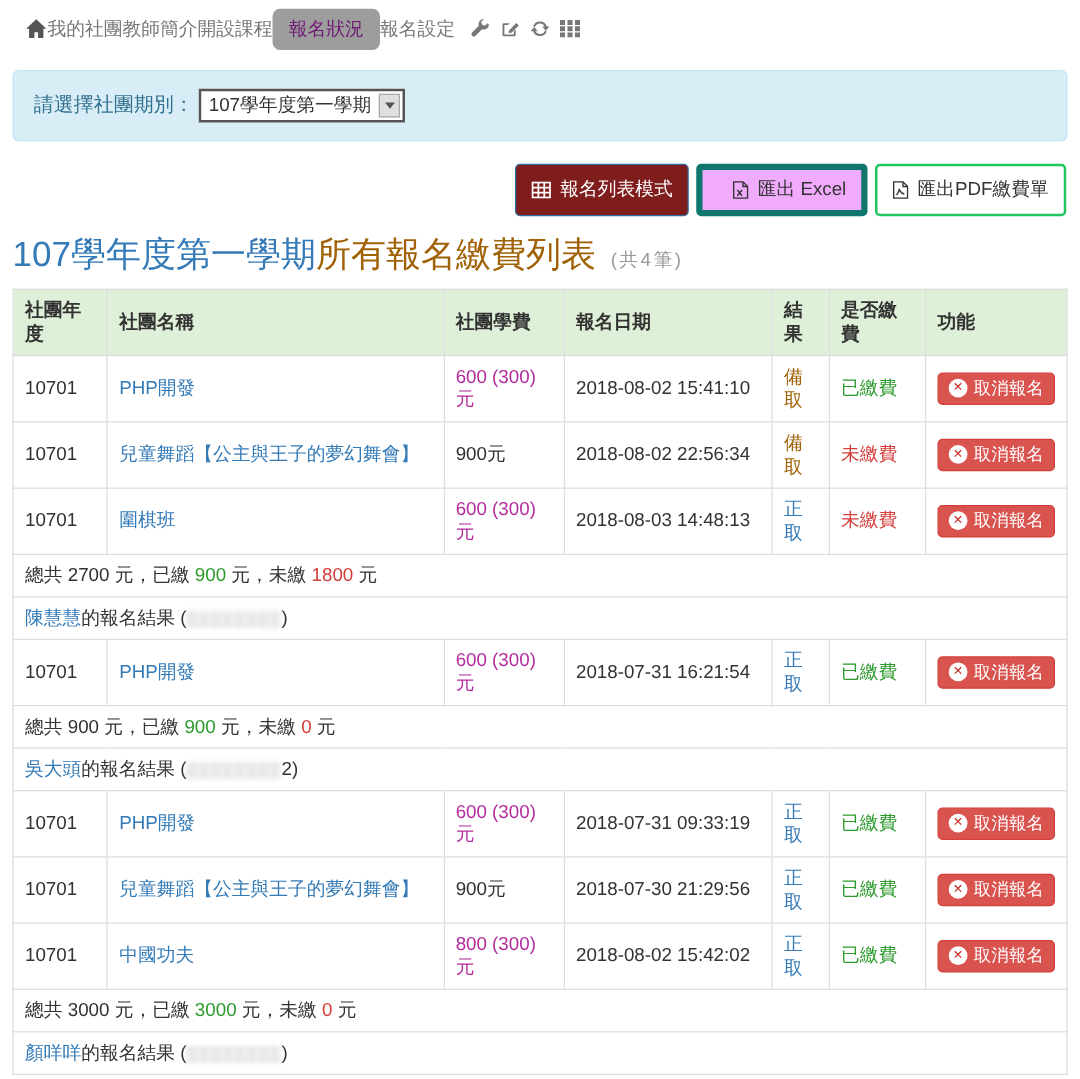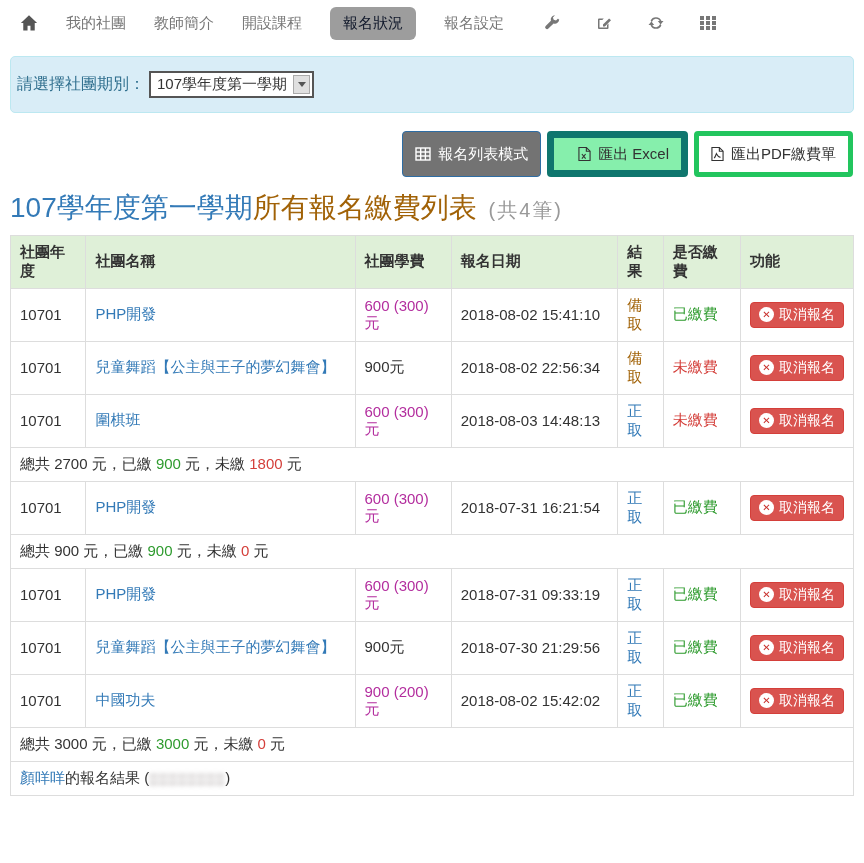--- a/index.html
+++ b/index.html
@@ -4,56 +4,56 @@
 <style>
   * { box-sizing: border-box; }
   html,body { margin:0; padding:0; }
   body {
     width:864px; height:863px; overflow:hidden;
     background:#fff; color:#333;
     font-family:"Liberation Sans","DejaVu Sans",sans-serif;
     font-size:15px;
   }
   
-  .navbar { display:flex; align-items:center; gap:28px; padding:10px 0 8px 20px; height:44px; }
+  .navbar { display:flex; align-items:center; padding:10px 0 8px 20px; height:44px; }
   .nav-item { color:#777; cursor:pointer; font-size:15px; }
-  .nav-item.active { background:#9d9d9d; color:#0f172a; padding:7px 13px; border-radius:6px; }
+  .nav-item.active { background:#9d9d9d; color:#701a75; padding:7px 13px; border-radius:6px; }
   .nav-icon { display:inline-flex; align-items:center; cursor:pointer; }
   .nav-icon svg { display:block; }
   
   .filter-panel {
     margin:12px 10px 0 10px; background:#d9edf7; border:1px solid #bce8f1;
-    border-radius:5px; padding:14px 6px; display:flex; align-items:center;
+    border-radius:5px; padding:14px 16px; display:flex; align-items:center;
     color:#31708f; font-size:16px;
   }
   .term-select {
     display:inline-flex; align-items:center; margin-left:4px;
     border:2px solid #555; background:#fff; color:#333;
     padding:1px 2px 1px 6px; font-size:15px; cursor:pointer; height:27px;
   }
   .select-arrow { width:17px; height:19px; margin-left:6px; background:#e0e0e0;
     border:1px solid #aaa; display:flex; align-items:center; justify-content:center; }
   .select-arrow::after { content:""; border-left:4px solid transparent;
     border-right:4px solid transparent; border-top:5px solid #555; }
   
   .toolbar { display:flex; justify-content:flex-end; gap:6px; margin:18px 11px 0 10px; }
   .btn {
     display:inline-flex; align-items:center; gap:7px; font-size:15px;
     border-radius:4px; padding:7px 12px; cursor:pointer; line-height:1.2;
     font-family:inherit;
   }
-  .btn-primary { background:#737373; border:1px solid #2e6da4; color:#fff; }
-  .btn-default { background:#86efac; border:7px solid #0f766e; color:#333;padding-left:24px; }
-  .btn-white   { background:#fff; border:5px solid #22c55e; color:#333; }
+  .btn-primary { background:#7f1d1d; border:1px solid #2e6da4; color:#fff; }
+  .btn-default { background:#f0abfc; border:5px solid #0f766e; color:#333;padding-left:24px; }
+  .btn-white   { background:#fff; border:2px solid #22c55e; color:#333; }
   .btn svg { display:block; }
   
   .page-title { margin:14px 10px 10px 10px; font-size:28px; font-weight:400; line-height:1.2; }
   .title-term { color:#337ab7; }
   .title-text { color:#a16207; }
-  .title-count { color:#999; font-size:20px; letter-spacing:2px; margin-left:4px; }
+  .title-count { color:#999; font-size:15px; letter-spacing:2px; margin-left:4px; }
   
   table.reg { border-collapse:collapse; margin:2px 10px 0 10px; width:844px; font-size:15px; }
   .reg th, .reg td { border:1px solid #ddd; padding:7px 9px; text-align:left; vertical-align:middle; }
   .reg thead th { background:#dff0d8; font-weight:700; color:#333; }
   .reg a.link { color:#337ab7; text-decoration:none; cursor:pointer; }
   .fee-hl { color:#b32d9e; }
   .result-accepted { color:#337ab7; }
   .result-waitlist { color:#a16207; }
   .paid-yes { color:#2e9b2e; }
   .paid-no  { color:#d43f3a; }
@@ -209,30 +209,36 @@
         <td class="fee-hl">600 (300) 元</td>
         <td>2018-08-03 14:48:13</td>
         <td class="result-accepted">正取</td>
         <td class="paid-no">未繳費</td>
         <td><button class="cancel-btn"><span class="cancel-icon">✕</span>取消報名</button></td>
       </tr>
       <tr>
         <td colspan="7" class="summary-cell">總共 2700 元，已繳 <span class="paid-yes">900</span> 元，未繳 <span class="paid-no">1800</span> 元</td>
       </tr>
       <tr>
+        <td colspan="7"><a class="link">陳慧慧</a><span>的報名結果</span> (<span class="blur">▒▒▒▒▒▒▒▒</span>)</td>
+      </tr>
+      <tr>
         <td>10701</td>
         <td><a class="link">PHP開發</a></td>
         <td class="fee-hl">600 (300) 元</td>
         <td>2018-07-31 16:21:54</td>
         <td class="result-accepted">正取</td>
         <td class="paid-yes">已繳費</td>
         <td><button class="cancel-btn"><span class="cancel-icon">✕</span>取消報名</button></td>
       </tr>
       <tr>
         <td colspan="7" class="summary-cell">總共 900 元，已繳 <span class="paid-yes">900</span> 元，未繳 <span class="paid-no">0</span> 元</td>
+      </tr>
+      <tr>
+        <td colspan="7"><a class="link">吳大頭</a><span>的報名結果</span> (<span class="blur">▒▒▒▒▒▒▒▒</span>2)</td>
       </tr>
       <tr>
         <td>10701</td>
         <td><a class="link">PHP開發</a></td>
         <td class="fee-hl">600 (300) 元</td>
         <td>2018-07-31 09:33:19</td>
         <td class="result-accepted">正取</td>
         <td class="paid-yes">已繳費</td>
         <td><button class="cancel-btn"><span class="cancel-icon">✕</span>取消報名</button></td>
       </tr>
@@ -241,21 +247,21 @@
         <td><a class="link">兒童舞蹈【公主與王子的夢幻舞會】</a></td>
         <td class="">900元</td>
         <td>2018-07-30 21:29:56</td>
         <td class="result-accepted">正取</td>
         <td class="paid-yes">已繳費</td>
         <td><button class="cancel-btn"><span class="cancel-icon">✕</span>取消報名</button></td>
       </tr>
       <tr>
         <td>10701</td>
         <td><a class="link">中國功夫</a></td>
-        <td class="fee-hl">900 (200) 元</td>
+        <td class="fee-hl">800 (300) 元</td>
         <td>2018-08-02 15:42:02</td>
         <td class="result-accepted">正取</td>
         <td class="paid-yes">已繳費</td>
         <td><button class="cancel-btn"><span class="cancel-icon">✕</span>取消報名</button></td>
       </tr>
       <tr>
         <td colspan="7" class="summary-cell">總共 3000 元，已繳 <span class="paid-yes">3000</span> 元，未繳 <span class="paid-no">0</span> 元</td>
       </tr>
       <tr>
         <td colspan="7"><a class="link">顏咩咩</a><span>的報名結果</span> (<span class="blur">▒▒▒▒▒▒▒▒</span>)</td>

